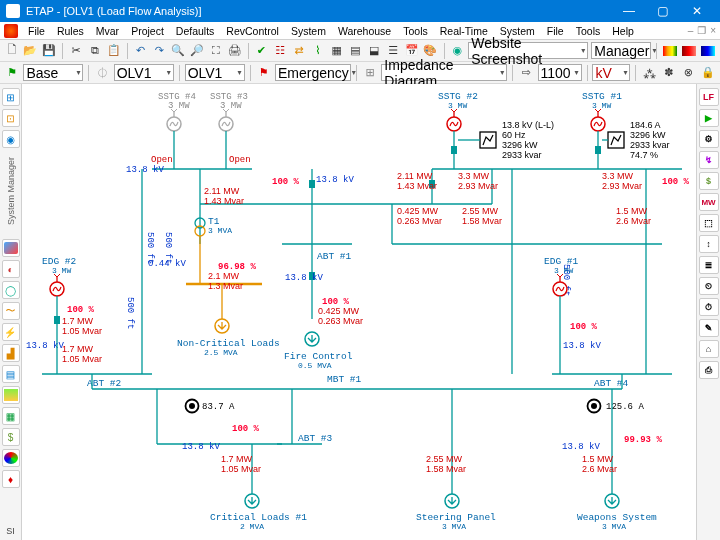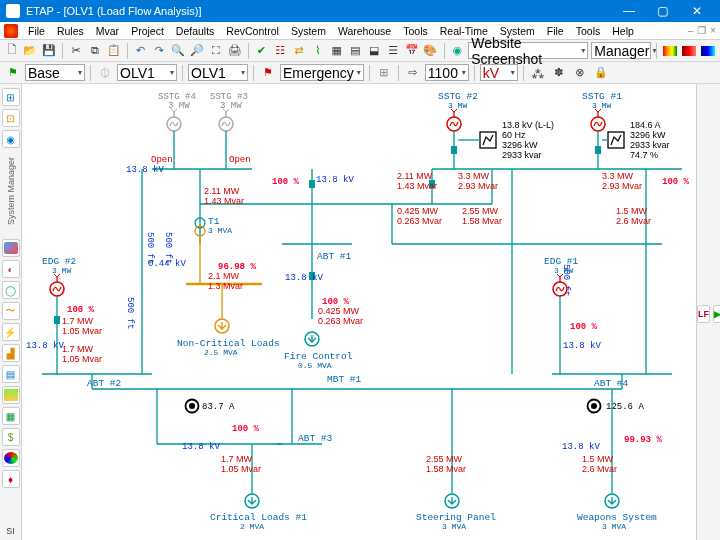--- a/index.html
+++ b/index.html
@@ -23,21 +23,21 @@
   .tsep { width:1px; height:16px; background:#c0c0c0; margin:0 2px;}
   .tcombo { height:17px; font-size:14px; border:1px solid #aaa; background:#fff; padding:0 2px; min-width:50px; display:inline-flex; align-items:center; gap:3px; cursor:pointer;}
   .tcombo::after{content:"▾"; font-size:8px; color:#555; margin-left:auto;}
   
   
   #leftstrip { position:absolute; top:84px; left:0; width:22px; bottom:0; background:#f4f4f4; border-right:1px solid #d0d0d0; display:flex; flex-direction:column; align-items:center; padding-top:4px; gap:3px;}
   #leftstrip .lbtn{width:18px;height:18px;border:1px solid #ccc;border-radius:2px;background:#fff;cursor:pointer;display:flex;align-items:center;justify-content:center;font-size:10px;}
   #leftstrip .tab-label{writing-mode:vertical-rl;font-size:9px;color:#666;margin-top:6px;transform:rotate(180deg);}
   
   
-  #rightstrip{position:absolute;top:84px;right:0;width:24px;bottom:0;background:#f4f4f4;border-left:1px solid #d0d0d0;display:flex;flex-direction:row;align-items:center;padding-top:4px;gap:3px;}
+  #rightstrip{position:absolute;top:84px;right:0;width:24px;bottom:0;background:#f4f4f4;border-left:1px solid #d0d0d0;display:flex;flex-direction:column;align-items:center;padding-top:4px;gap:3px;}
   #rightstrip .rbtn{width:20px;height:18px;border:1px solid #ccc;border-radius:2px;background:#fff;cursor:pointer;display:flex;align-items:center;justify-content:center;font-size:9px;font-weight:bold;}
   
   
   #canvas{position:absolute;top:84px;left:22px;right:24px;bottom:0;background:#fff;overflow:hidden;}
   #canvas svg{position:absolute;top:0;left:0;}
   .wire{stroke:#009999;stroke-width:1.3;fill:none;}
   .lbl{font-family:"Consolas","Courier New",monospace;font-size:9px;fill:#d00000;white-space:pre;}
   .lblb{font-family:"Consolas","Courier New",monospace;font-size:9px;fill:#0033cc;}
   .lblk{font-family:"Consolas","Courier New",monospace;font-size:9px;fill:#000;white-space:pre;}
   .lblg{font-family:"Consolas","Courier New",monospace;font-size:9px;fill:#888;}
@@ -139,20 +139,23 @@
   <span class="tcombo" style="min-width:60px">
       <span>OLV1</span>
     </span>
   <span class="tsep"></span>
   <span class="tbtn" style="color:#d00">⚑</span>
   <span class="tcombo" style="min-width:75px">
       <span>Emergency</span>
     </span>
   <span class="tsep"></span>
   <span class="tbtn" style="color:#888">⊞</span>
+  <span class="tcombo" style="min-width:115px">
+      <span>Impedance Diagram</span>
+    </span>
   <span class="tsep"></span>
   <span class="tbtn">⇨</span>
   <span class="tcombo" style="min-width:44px">
       <span>1100</span>
     </span>
   <span class="tsep"></span>
   <span class="tcombo" style="min-width:38px">
       <span style="color:#b00">kV</span>
     </span>
   <span class="tsep"></span>

